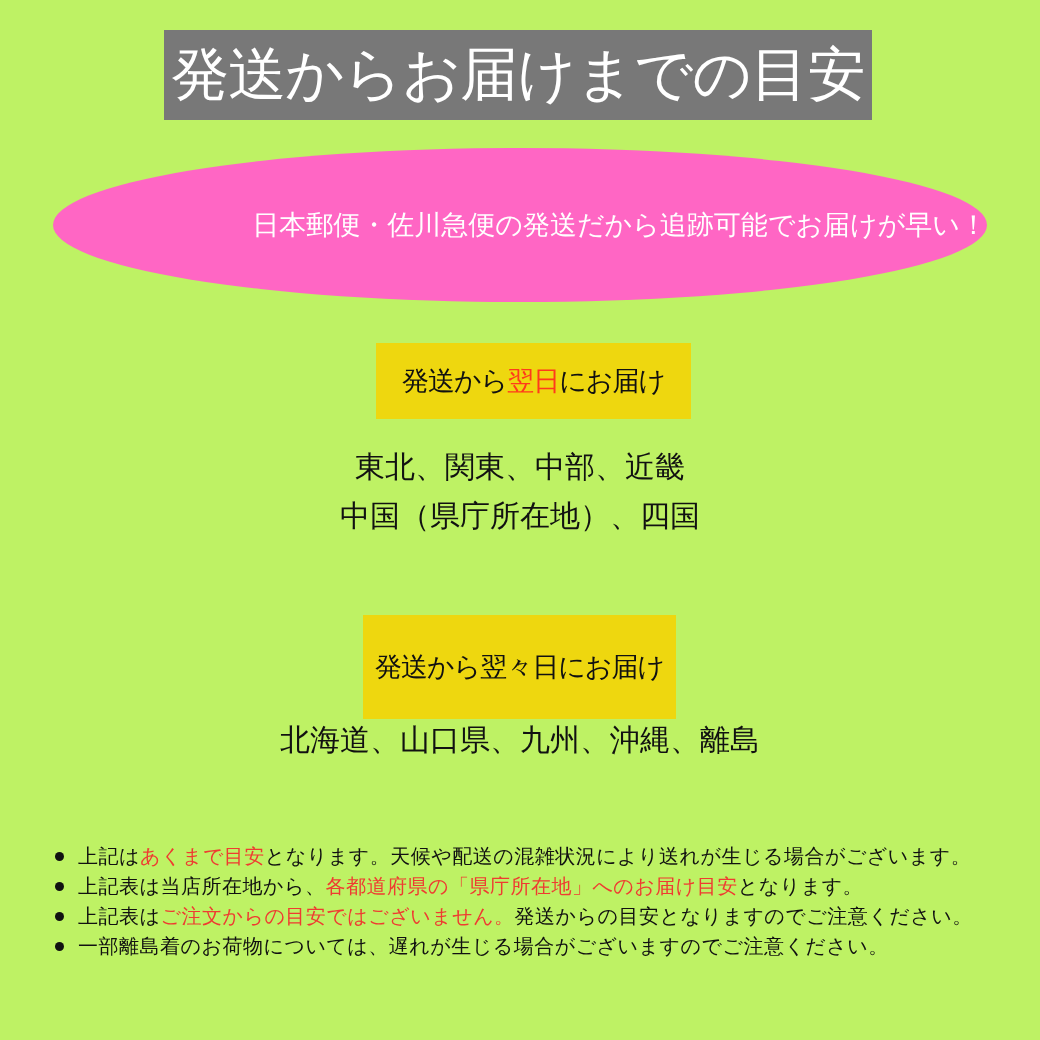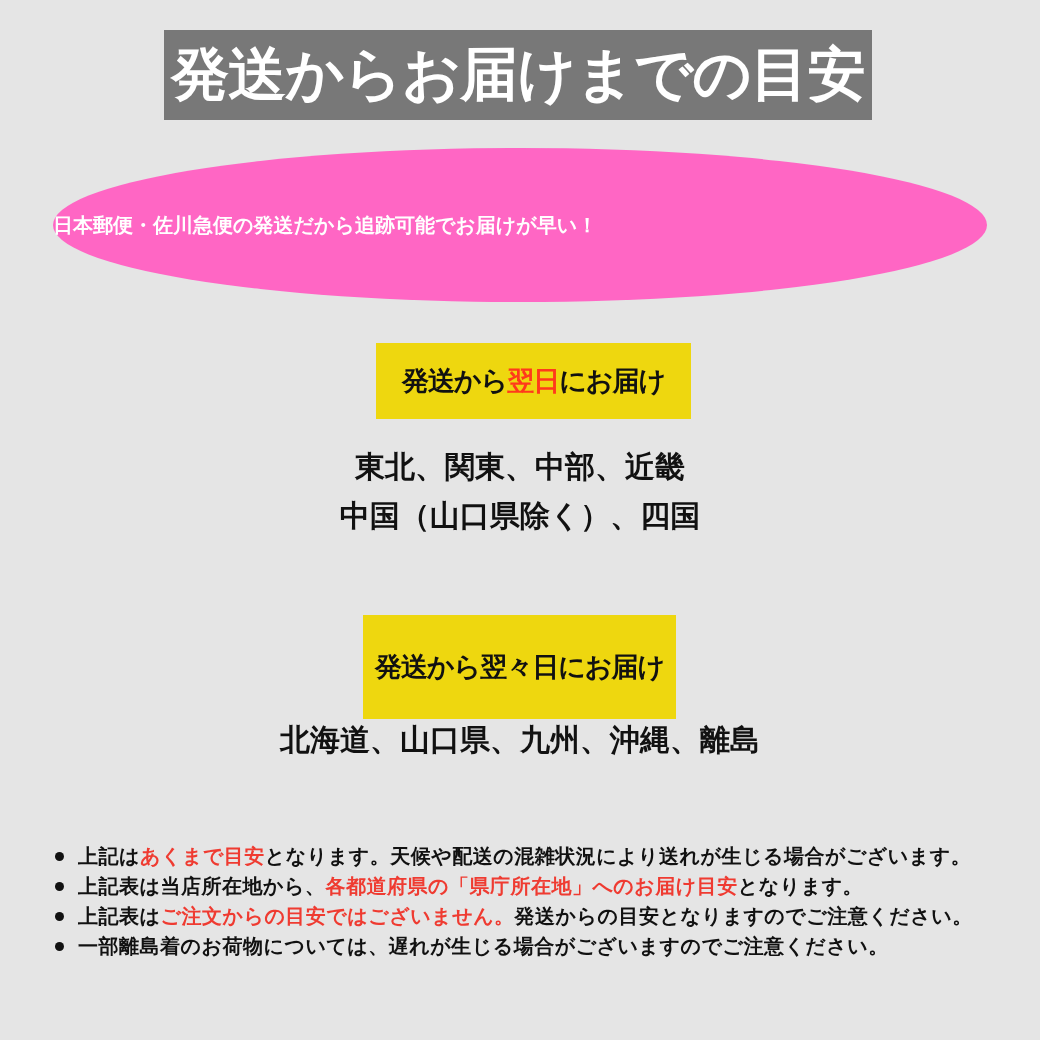--- a/index.html
+++ b/index.html
@@ -4,23 +4,23 @@
 <style>
   html, body {
     margin: 0;
     padding: 0;
     background: #ffffff;
   }
   .page {
     position: relative;
     width: 1040px;
     height: 1040px;
-    background: #e5e5e5;
+    background: #bef264;
     font-family: "Liberation Sans", "DejaVu Sans", sans-serif;
-    font-weight: 700;
+    font-weight: 400;
     color: var(--text-black, #111111);
     overflow: hidden;
   }
   .header {
     position: absolute;
     left: 164px;
     top: 30px;
     width: 708px;
     height: 90px;
     background: var(--header-bg, #787878);
@@ -34,24 +34,24 @@
   }
   .ellipse {
     position: absolute;
     left: 53px;
     top: 148px;
     width: 934px;
     height: 154px;
     border-radius: 50%;
     background: var(--ellipse-bg, #ff66c4);
     color: #ffffff;
-    font-size: 20px;
+    font-size: 27px;
     display: flex;
     align-items: center;
-    justify-content: flex-start;
+    justify-content: flex-end;
     white-space: nowrap;
   }
   .badge {
     position: absolute;
     background: var(--badge-bg, #eed70f);
     color: #111111;
     font-size: 27px;
     letter-spacing: -1px;
     display: flex;
     align-items: center;
@@ -114,21 +114,21 @@
   </div>
 
   <div class="badge badge-1">
     <span>発送から</span>
       <span class="red">翌日</span>
       <span>にお届け</span>
   </div>
 
   <div class="regions regions-1">
     <div>東北、関東、中部、近畿</div>
-    <div>中国（山口県除く）、四国</div>
+    <div>中国（県庁所在地）、四国</div>
   </div>
 
   <div class="badge badge-2">
     <span>発送から翌々日にお届け</span>
       <span class="red"></span>
       <span></span>
   </div>
 
   <div class="regions regions-2">
     <div>北海道、山口県、九州、沖縄、離島</div>

